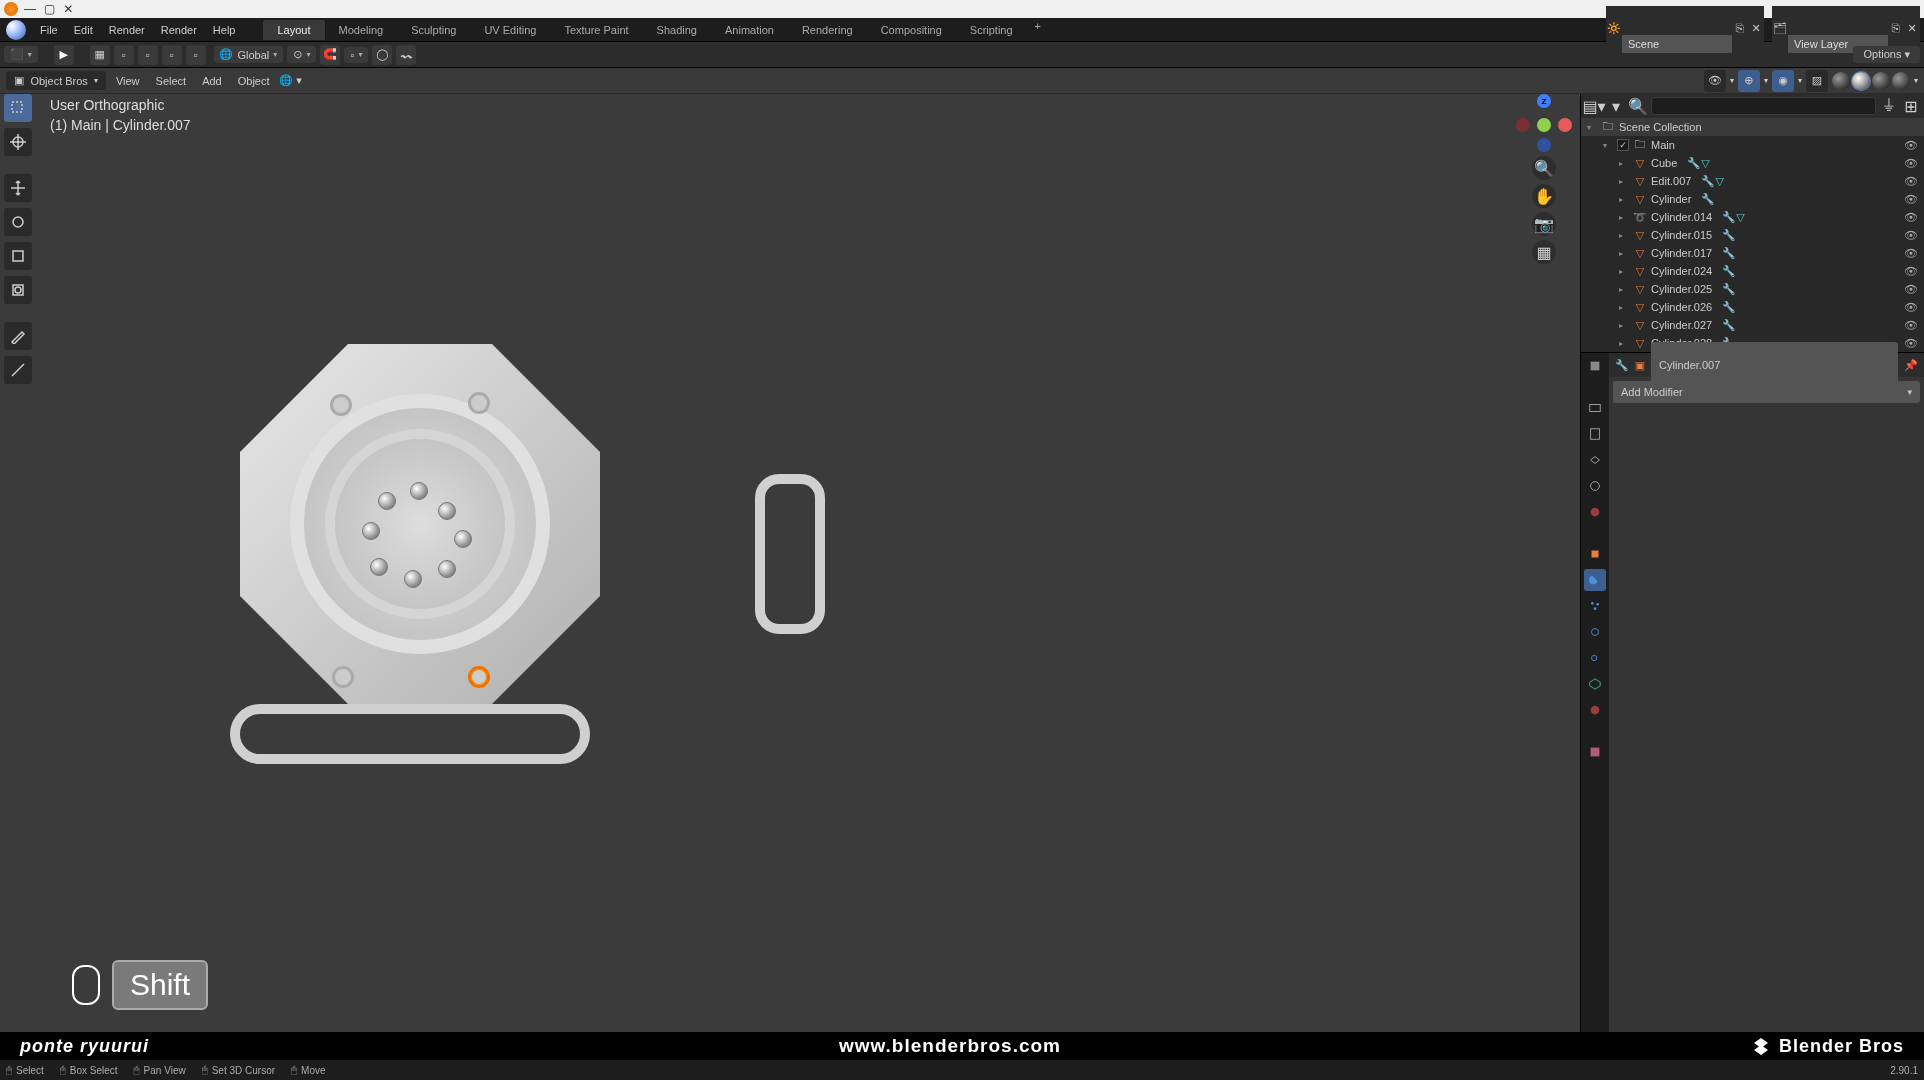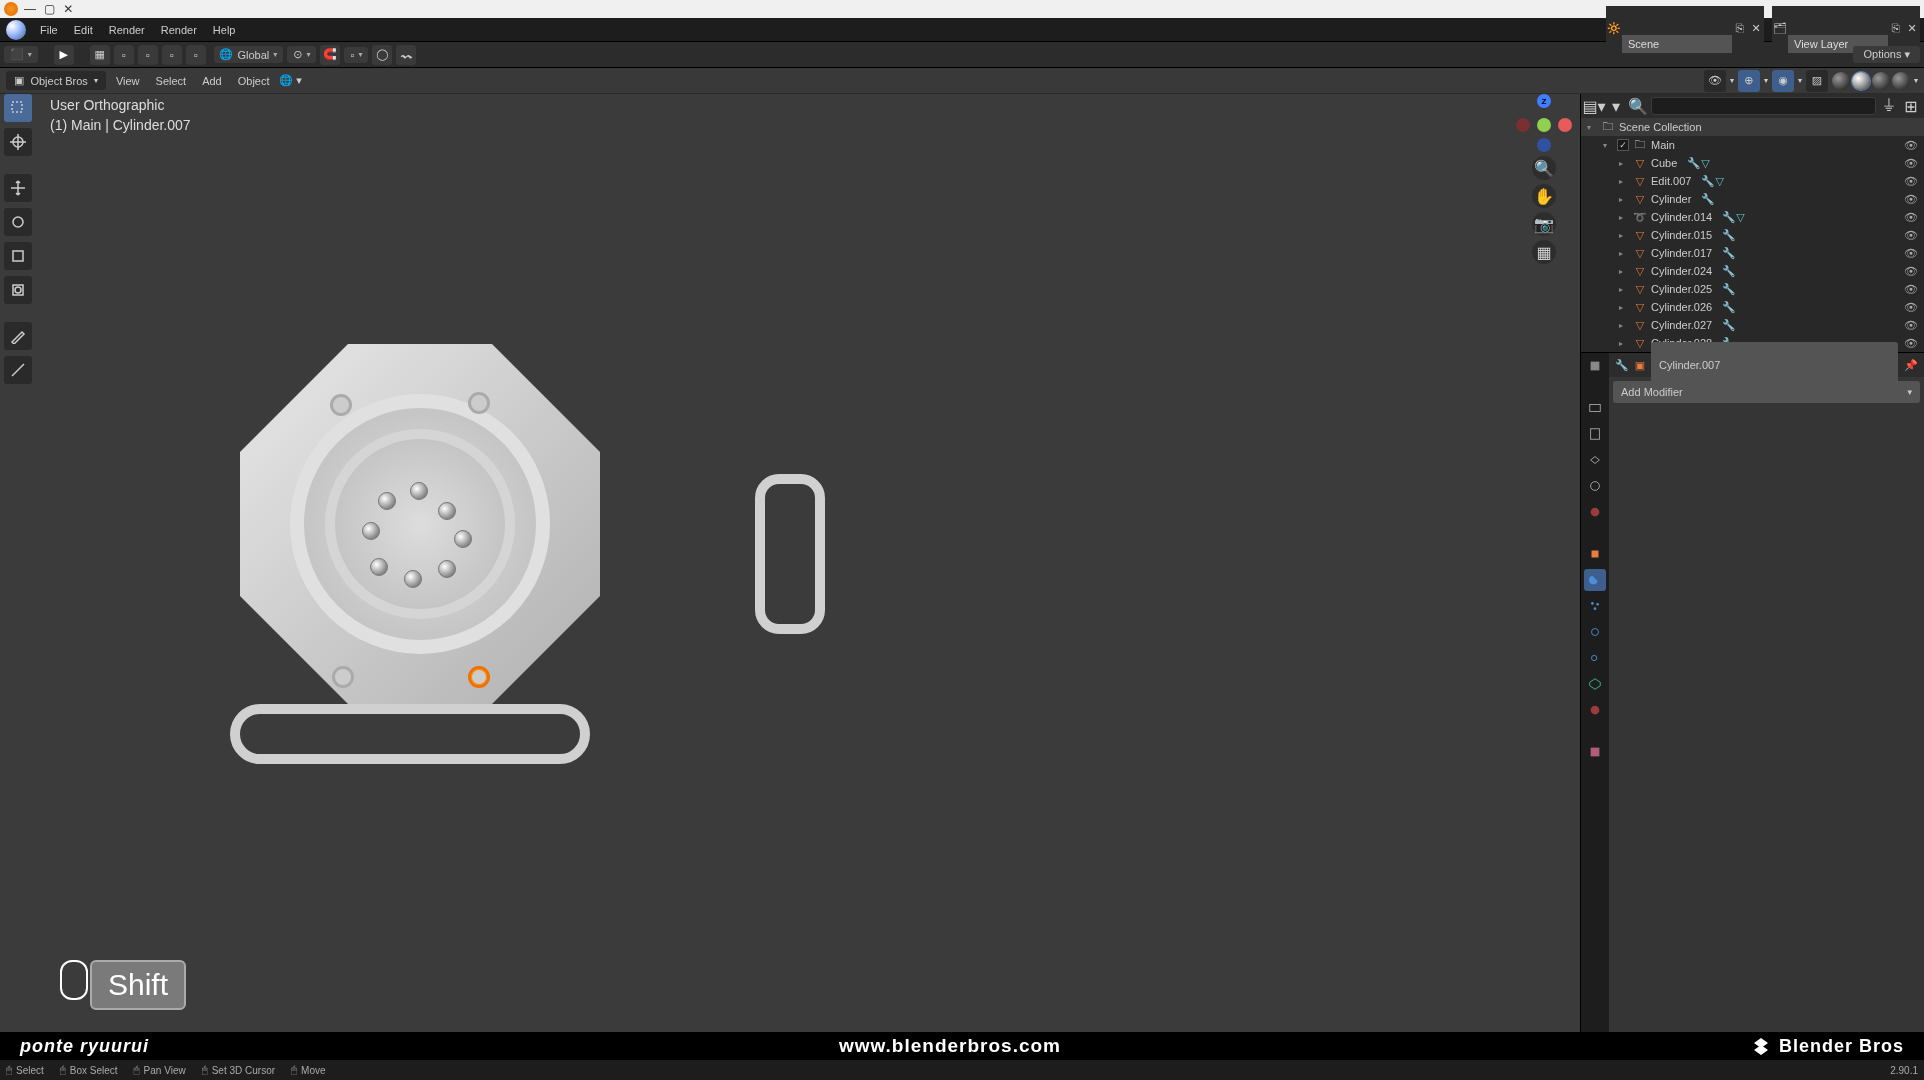--- a/index.html
+++ b/index.html
@@ -58,21 +58,21 @@
 .navgizmo { position: absolute; right: 8px; top: 0; text-align: center; }
 .navgizmo .axis-ball { width: 56px; height: 56px; position: relative; margin-bottom: 6px; }
 .navgizmo .dot { width: 14px; height: 14px; border-radius: 50%; position: absolute; display:flex;align-items:center;justify-content:center;font-size:8px;color:#000;font-weight:bold; }
 .navgizmo .z { background: #3f7fff; top: 0; left: 21px; }
 .navgizmo .x { background: #e85b5b; top: 24px; left: 42px; }
 .navgizmo .y { background: #8fd14f; top: 24px; left: 21px; }
 .navgizmo .nx { background: #7a3030; top: 24px; left: 0; }
 .navgizmo .nz { background: #3050a0; top: 44px; left: 21px; }
 .navgizmo .nav-btn { width: 24px; height: 24px; background: rgba(40,40,40,.7); border-radius: 50%; margin: 4px auto; display:flex;align-items:center;justify-content:center; }
 
-.keycast { position: absolute; left: 60px; bottom: 50px; display: flex; gap: 2px; }
+.keycast { position: absolute; left: 72px; bottom: 50px; display: flex; gap: 12px; align-items: center; }
 .keycast .mouse { width: 28px; height: 40px; border: 2px solid #fff; border-radius: 12px; position: relative; }
 .keycast .key { background: #7a7a7a; color: #fff; padding: 6px 16px; border-radius: 6px; font-size: 30px; border: 2px solid #aaa; font-weight: 500; }
 
 
 .model-placeholder {
   position: absolute;
   left: 200px;
   top: 170px;
   width: 620px;
   height: 520px;
@@ -160,20 +160,33 @@
   </span>
 </div>
 
 <div class="topmenu">
   <span class="logo"></span>
   <span class="menu-item">File</span>
   <span class="menu-item">Edit</span>
   <span class="menu-item">Render</span>
   <span class="menu-item">Render</span>
   <span class="menu-item">Help</span>
+  <div class="tabs">
+    <span class="tab active">Layout</span>
+    <span class="tab">Modeling</span>
+    <span class="tab">Sculpting</span>
+    <span class="tab">UV Editing</span>
+    <span class="tab">Texture Paint</span>
+    <span class="tab">Shading</span>
+    <span class="tab">Animation</span>
+    <span class="tab">Rendering</span>
+    <span class="tab">Compositing</span>
+    <span class="tab">Scripting</span>
+    <span class="tab add">+</span>
+  </div>
   <span class="spacer"></span>
   <div class="scenebox">
     <span class="scn-icon">🔆</span>
     <input style="width: 110px;" value="Scene">
     <span class="scn-icon">⎘</span>
     <span class="scn-icon">✕</span>
   </div>
   <div class="layerbox">
     <span class="scn-icon">🗂</span>
     <input style="width: 100px;" value="View Layer">

